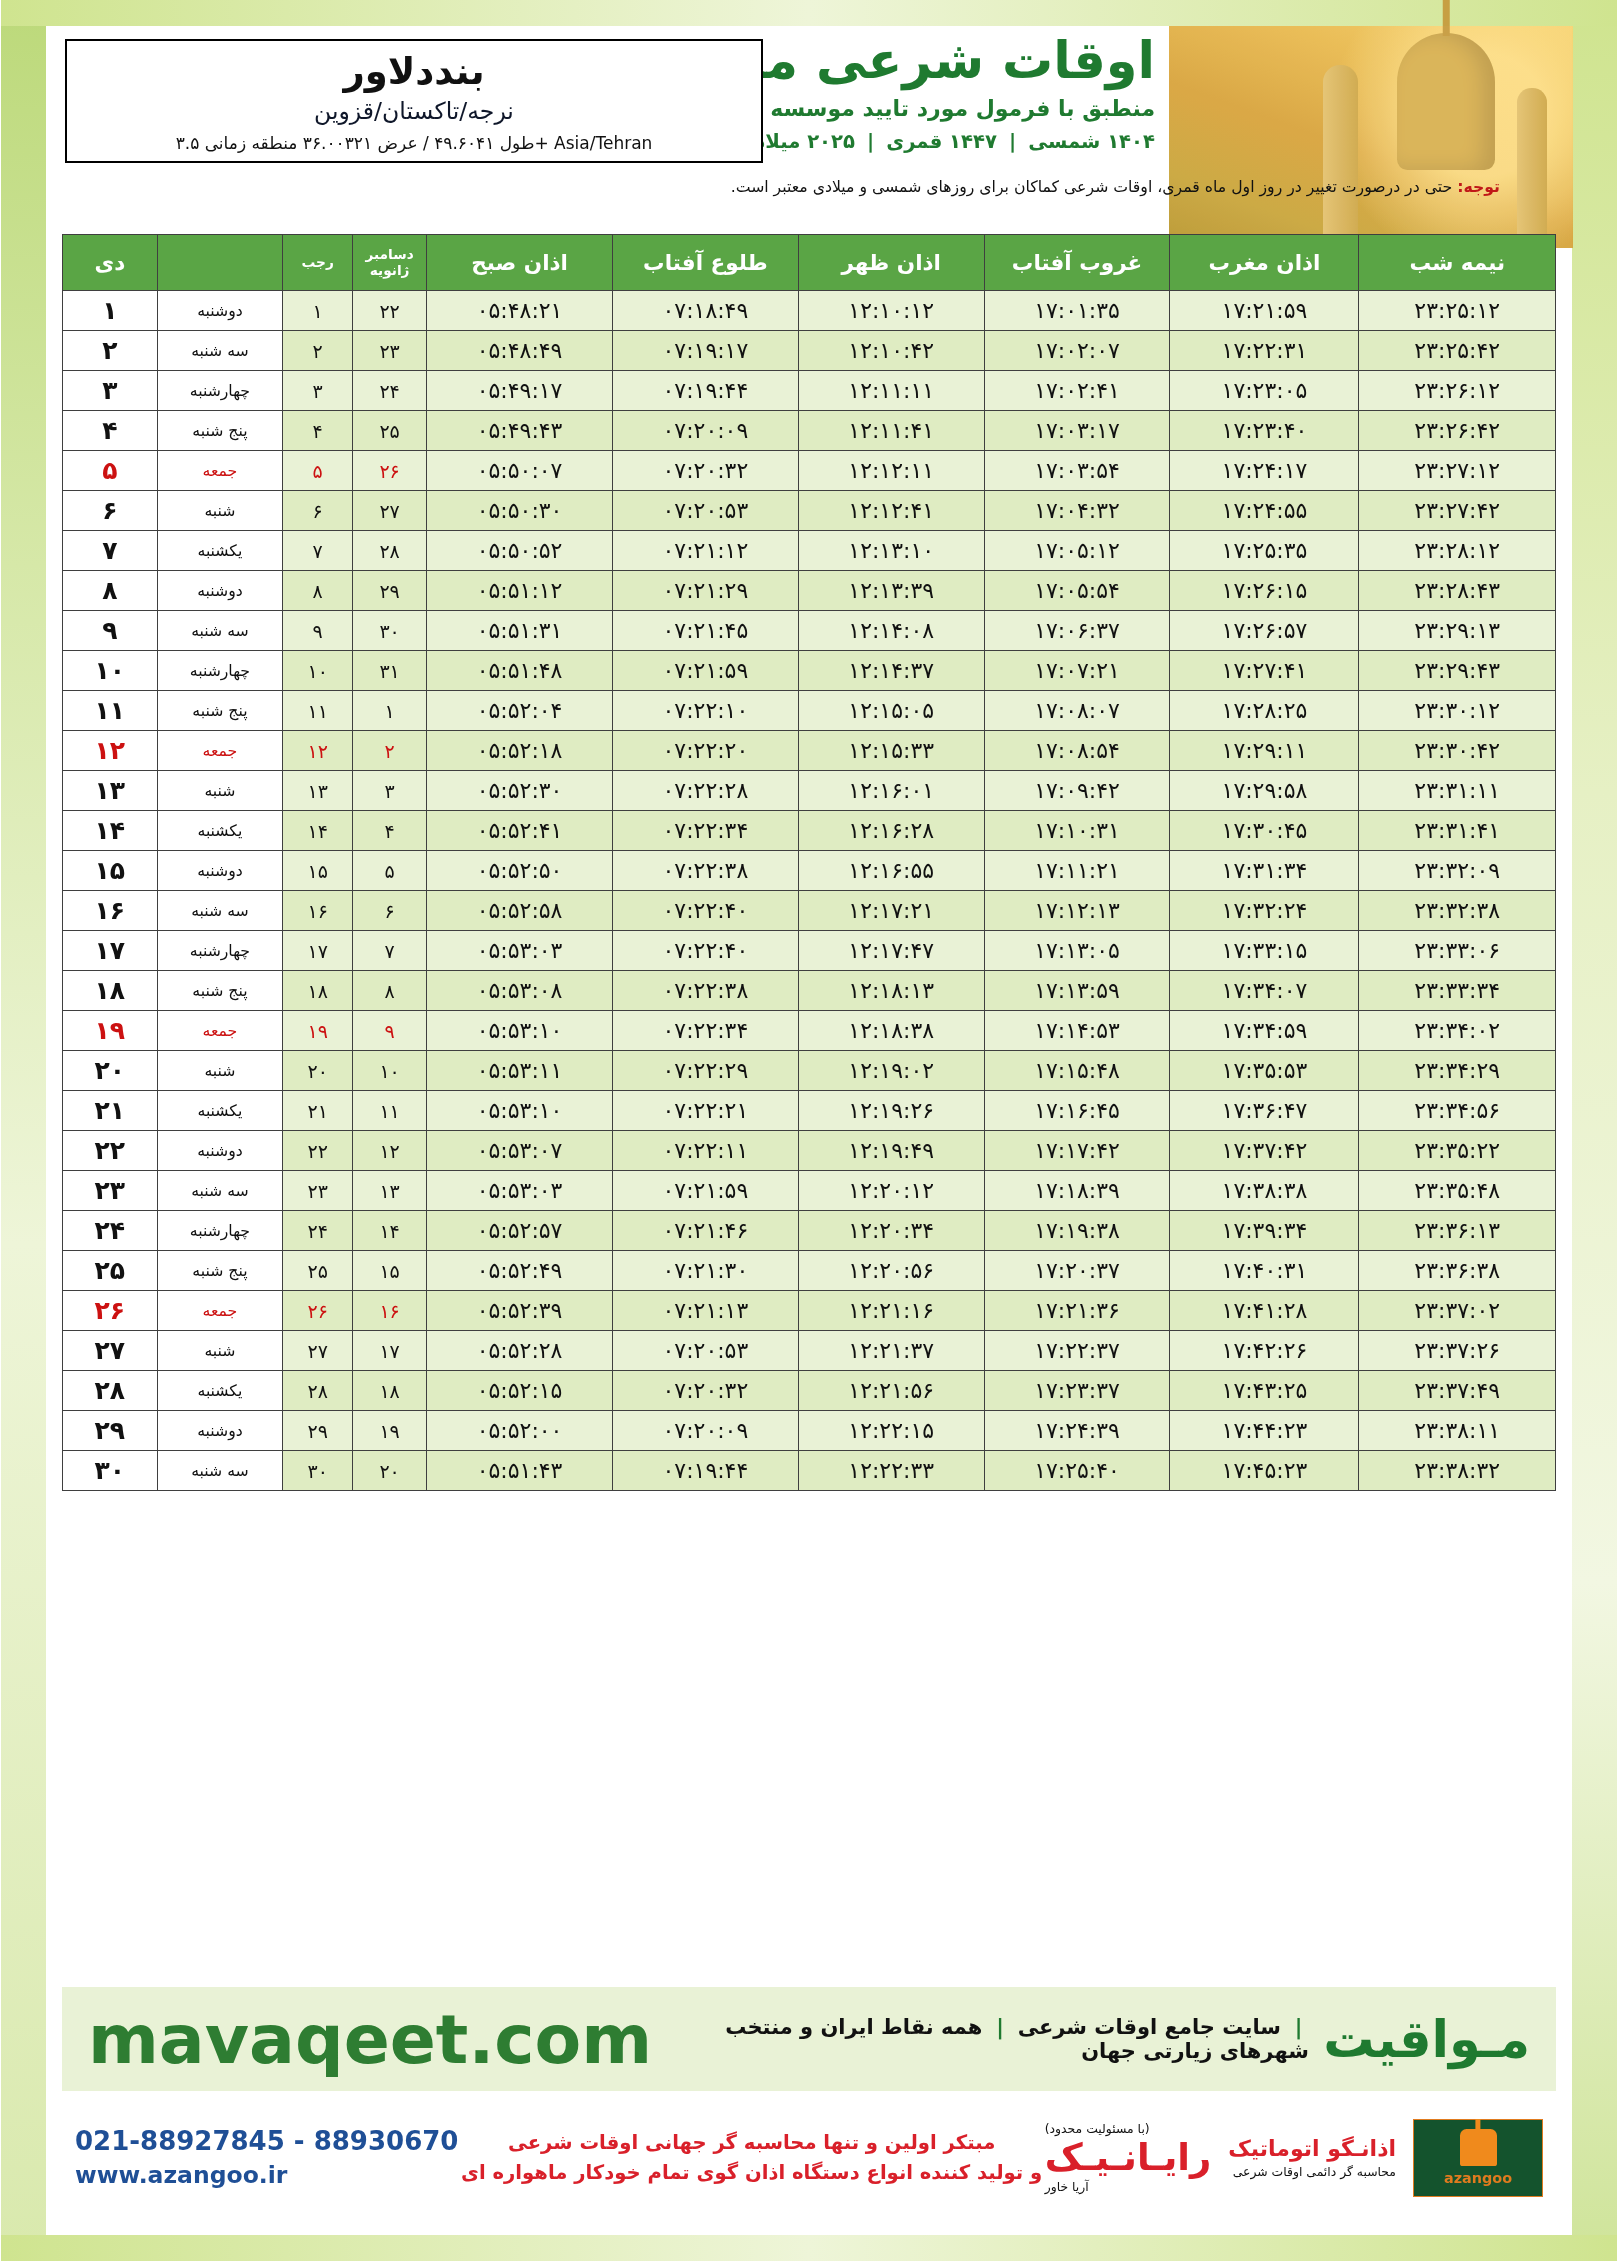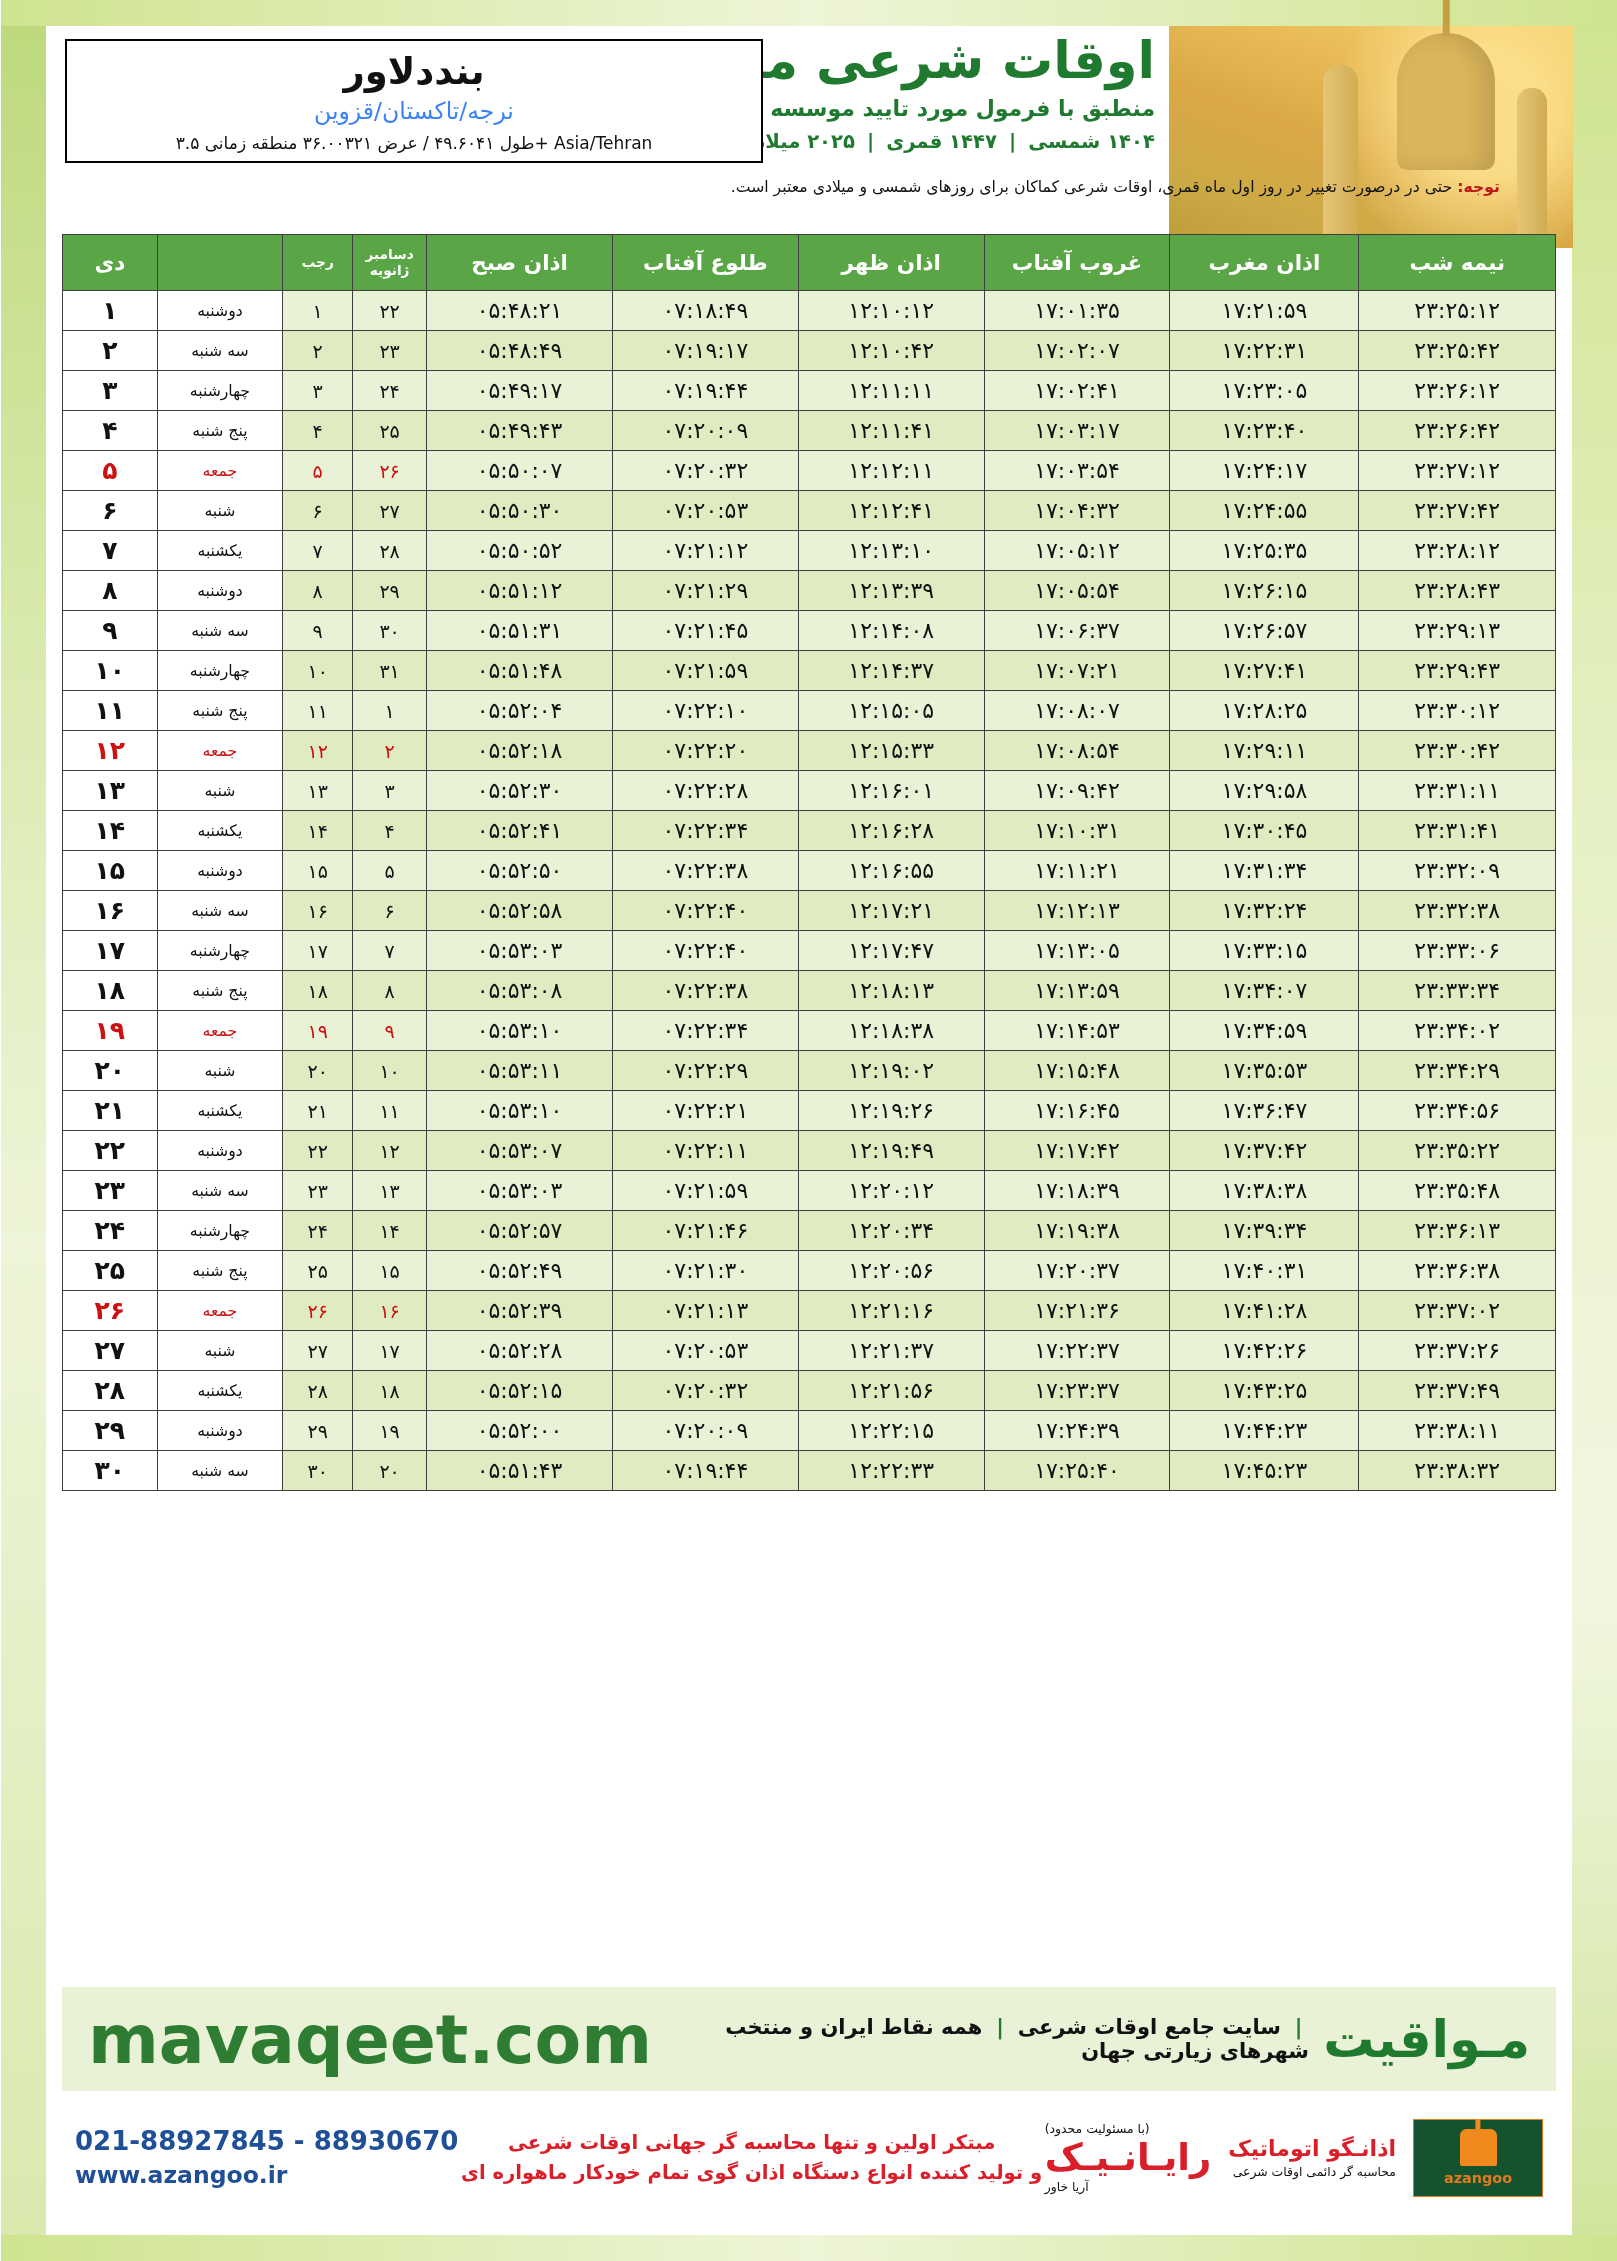--- a/index.html
+++ b/index.html
@@ -75,21 +75,21 @@
   }
   .h-dates span { margin-left:5.2px; }
 
   
   .city-box {
     position:absolute; left:65px; top:39px; width:698px; height:124px;
     border:2px solid #000000; background:#ffffff; text-align:center;
     padding-top:9px;
   }
   .city-name { font-size:37px; font-weight:bold; color:#111; }
-  .city-sub  { font-size:23.5px; color:#3b82f6; margin-top:3.9px; }
+  .city-sub  { font-size:23.5px; color:#0f172a; margin-top:3.9px; }
   .city-geo  { font-size:17px; color:#111; margin-top:7.8px; direction:ltr; }
 
   .note-line {
     position:absolute; left:65px; top:177px; width:1435px; text-align:right;
     direction:rtl; font-size:15.7px; color:#111;
   }
   .note-line b { color:#c01818; }
 
   
   .tbl-wrap { position:absolute; left:62px; top:234px; width:1494px; }

